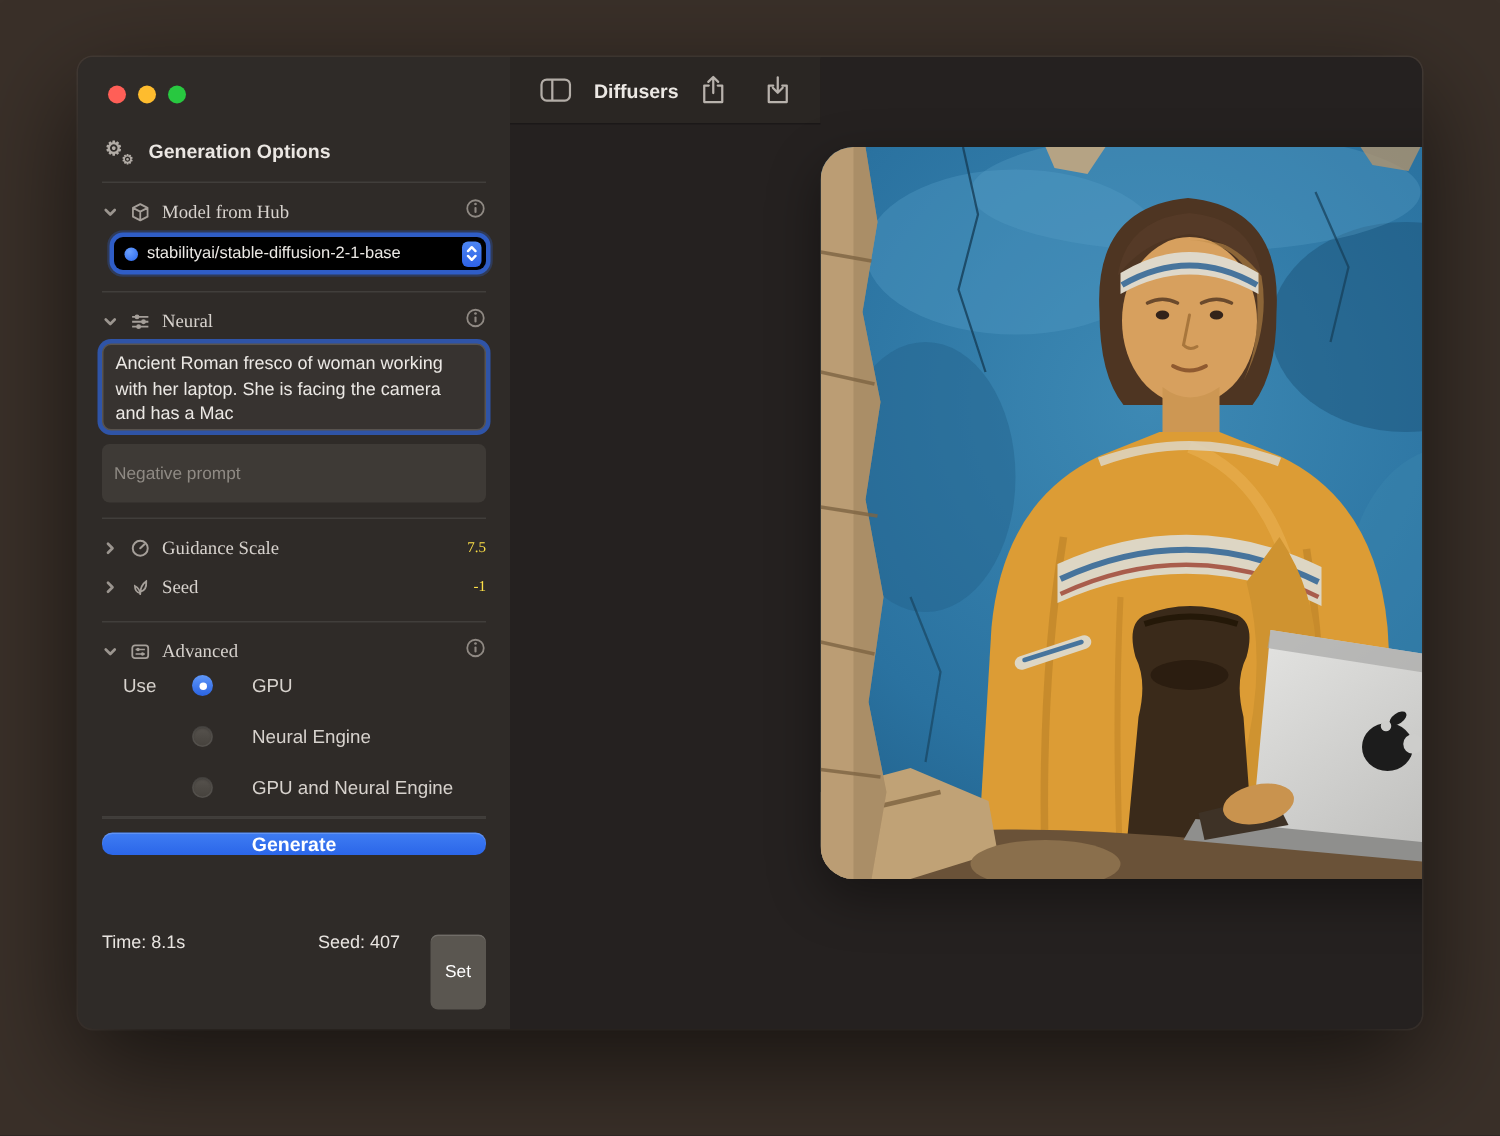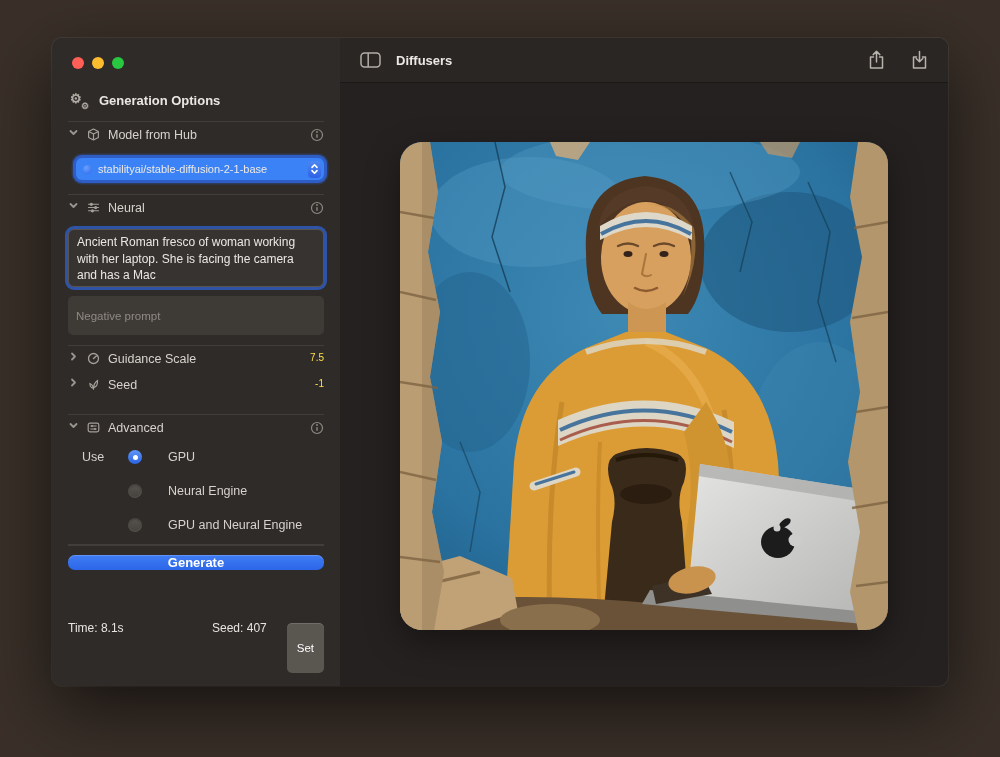--- a/index.html
+++ b/index.html
@@ -16,27 +16,27 @@
   .tdot.red{background:#ff5f57}.tdot.yellow{background:#febc2e}.tdot.green{background:#28c840}
 
   .sb-header { display:flex; align-items:center; gap:9px; padding:8px 2px 13px 2px; color:#ebe7e3; font-size:13px; font-weight:bold; }
   .gears-icon { position:relative; width:20px; height:15px; color:#b2aca6; display:inline-block; }
   .gears-icon .g1 { font-size:13px; position:absolute; left:0; top:-2px; }
   .gears-icon .g2 { font-size:9px;  position:absolute; right:1px; bottom:-3px; }
 
   .divider { height:1px; background:rgba(255,255,255,.09); flex-shrink:0; }
 
   .section { padding:6px 0 10px; }
-  .row { display:flex; align-items:flex-start; gap:7px; height:26px; color:#d7d2cd; font-size:12.5px; }
+  .row { display:flex; align-items:center; gap:7px; height:26px; color:#d7d2cd; font-size:12.5px;font-family:Liberation Serif, serif; }
   .row .chev { width:10px; display:flex; justify-content:center; flex-shrink:0; }
   .row .ric  { width:16px; display:flex; justify-content:center; flex-shrink:0; }
   .row .sp   { flex:1; }
   .row .val  { font-size:10px; color:#fde047; }
 
-  .model-select { height:22px; margin:4px 0 4px 8px; border-radius:6px; background:#3b82f6;
+  .model-select { height:22px; margin:4px 0 4px 8px; border-radius:6px; background:#000000;
                   box-shadow:0 0 0 3px rgba(48,106,235,.75), 0 0 0 4.5px rgba(48,106,235,.25);
                   display:flex; align-items:center; gap:6px; padding:0 3px 0 7px; }
   .model-dot { width:9px; height:9px; border-radius:50%; background:radial-gradient(circle at 35% 30%, #6aa0ff, #2a68ee); flex-shrink:0; }
   .model-text { font-size:11px; color:#ece9e5; white-space:nowrap; overflow:hidden; flex:1; }
   .stepper { width:13px; height:17px; border-radius:4px; background:linear-gradient(#4d86f2,#2e62e6);
              display:flex; align-items:center; justify-content:center; flex-shrink:0; }
 
   .prompt-area { display:block; width:100%; height:58px; margin:2px 0 0 0; resize:none; overflow:hidden;
                  background:#373330; border:1px solid #58534e; border-radius:6px;
                  box-shadow:0 0 0 3px rgba(48,106,235,.65);
@@ -62,21 +62,21 @@
   .gen-btn { display:block; width:100%; height:26px; margin-top:9px; border:none; border-radius:7px;
              background:linear-gradient(#3f7df3,#2b66e9); color:#fff; font-family:inherit; font-size:13px; font-weight:bold;
              box-shadow:inset 0 1px 0 rgba(255,255,255,.18); }
 
   .sb-footer { display:flex; align-items:center; justify-content:space-between; padding-top:13px; color:#e8e4e0; font-size:12px; }
   .sb-footer .rgt { display:flex; align-items:center; gap:20px; }
   .set-btn { border:none; border-radius:5px; background:#5a5650; color:#fff; font-family:inherit; font-size:11.5px;
              padding:19px 10px; box-shadow:inset 0 1px 0 rgba(255,255,255,.14);margin-top:40px; }
 
   
-  .main { flex:1; display:flex; flex-direction:column; background:#252120; min-width:0; }
+  .main { flex:1; display:flex; flex-direction:row; background:#252120; min-width:0; }
   .titlebar { height:44px; flex-shrink:0; background:#2a2623; display:flex; align-items:center; padding:0 20px; gap:15px;
               box-shadow:0 1px 0 rgba(0,0,0,.25); }
   .tb-title { font-size:13px; font-weight:bold; color:#ece8e4; }
   .tb-right { margin-left:auto; display:flex; align-items:center; gap:26px; }
   .tb-btn { display:flex; align-items:center; }
 
   .canvas { flex:1; display:flex; justify-content:center; align-items:flex-start; padding-top:60px; }
   .genimage { width:488px; height:488px; border-radius:22px; overflow:hidden; box-shadow:0 12px 34px rgba(0,0,0,.4); }
   .genimage svg { display:block; width:100%; height:100%; }
 </style>

